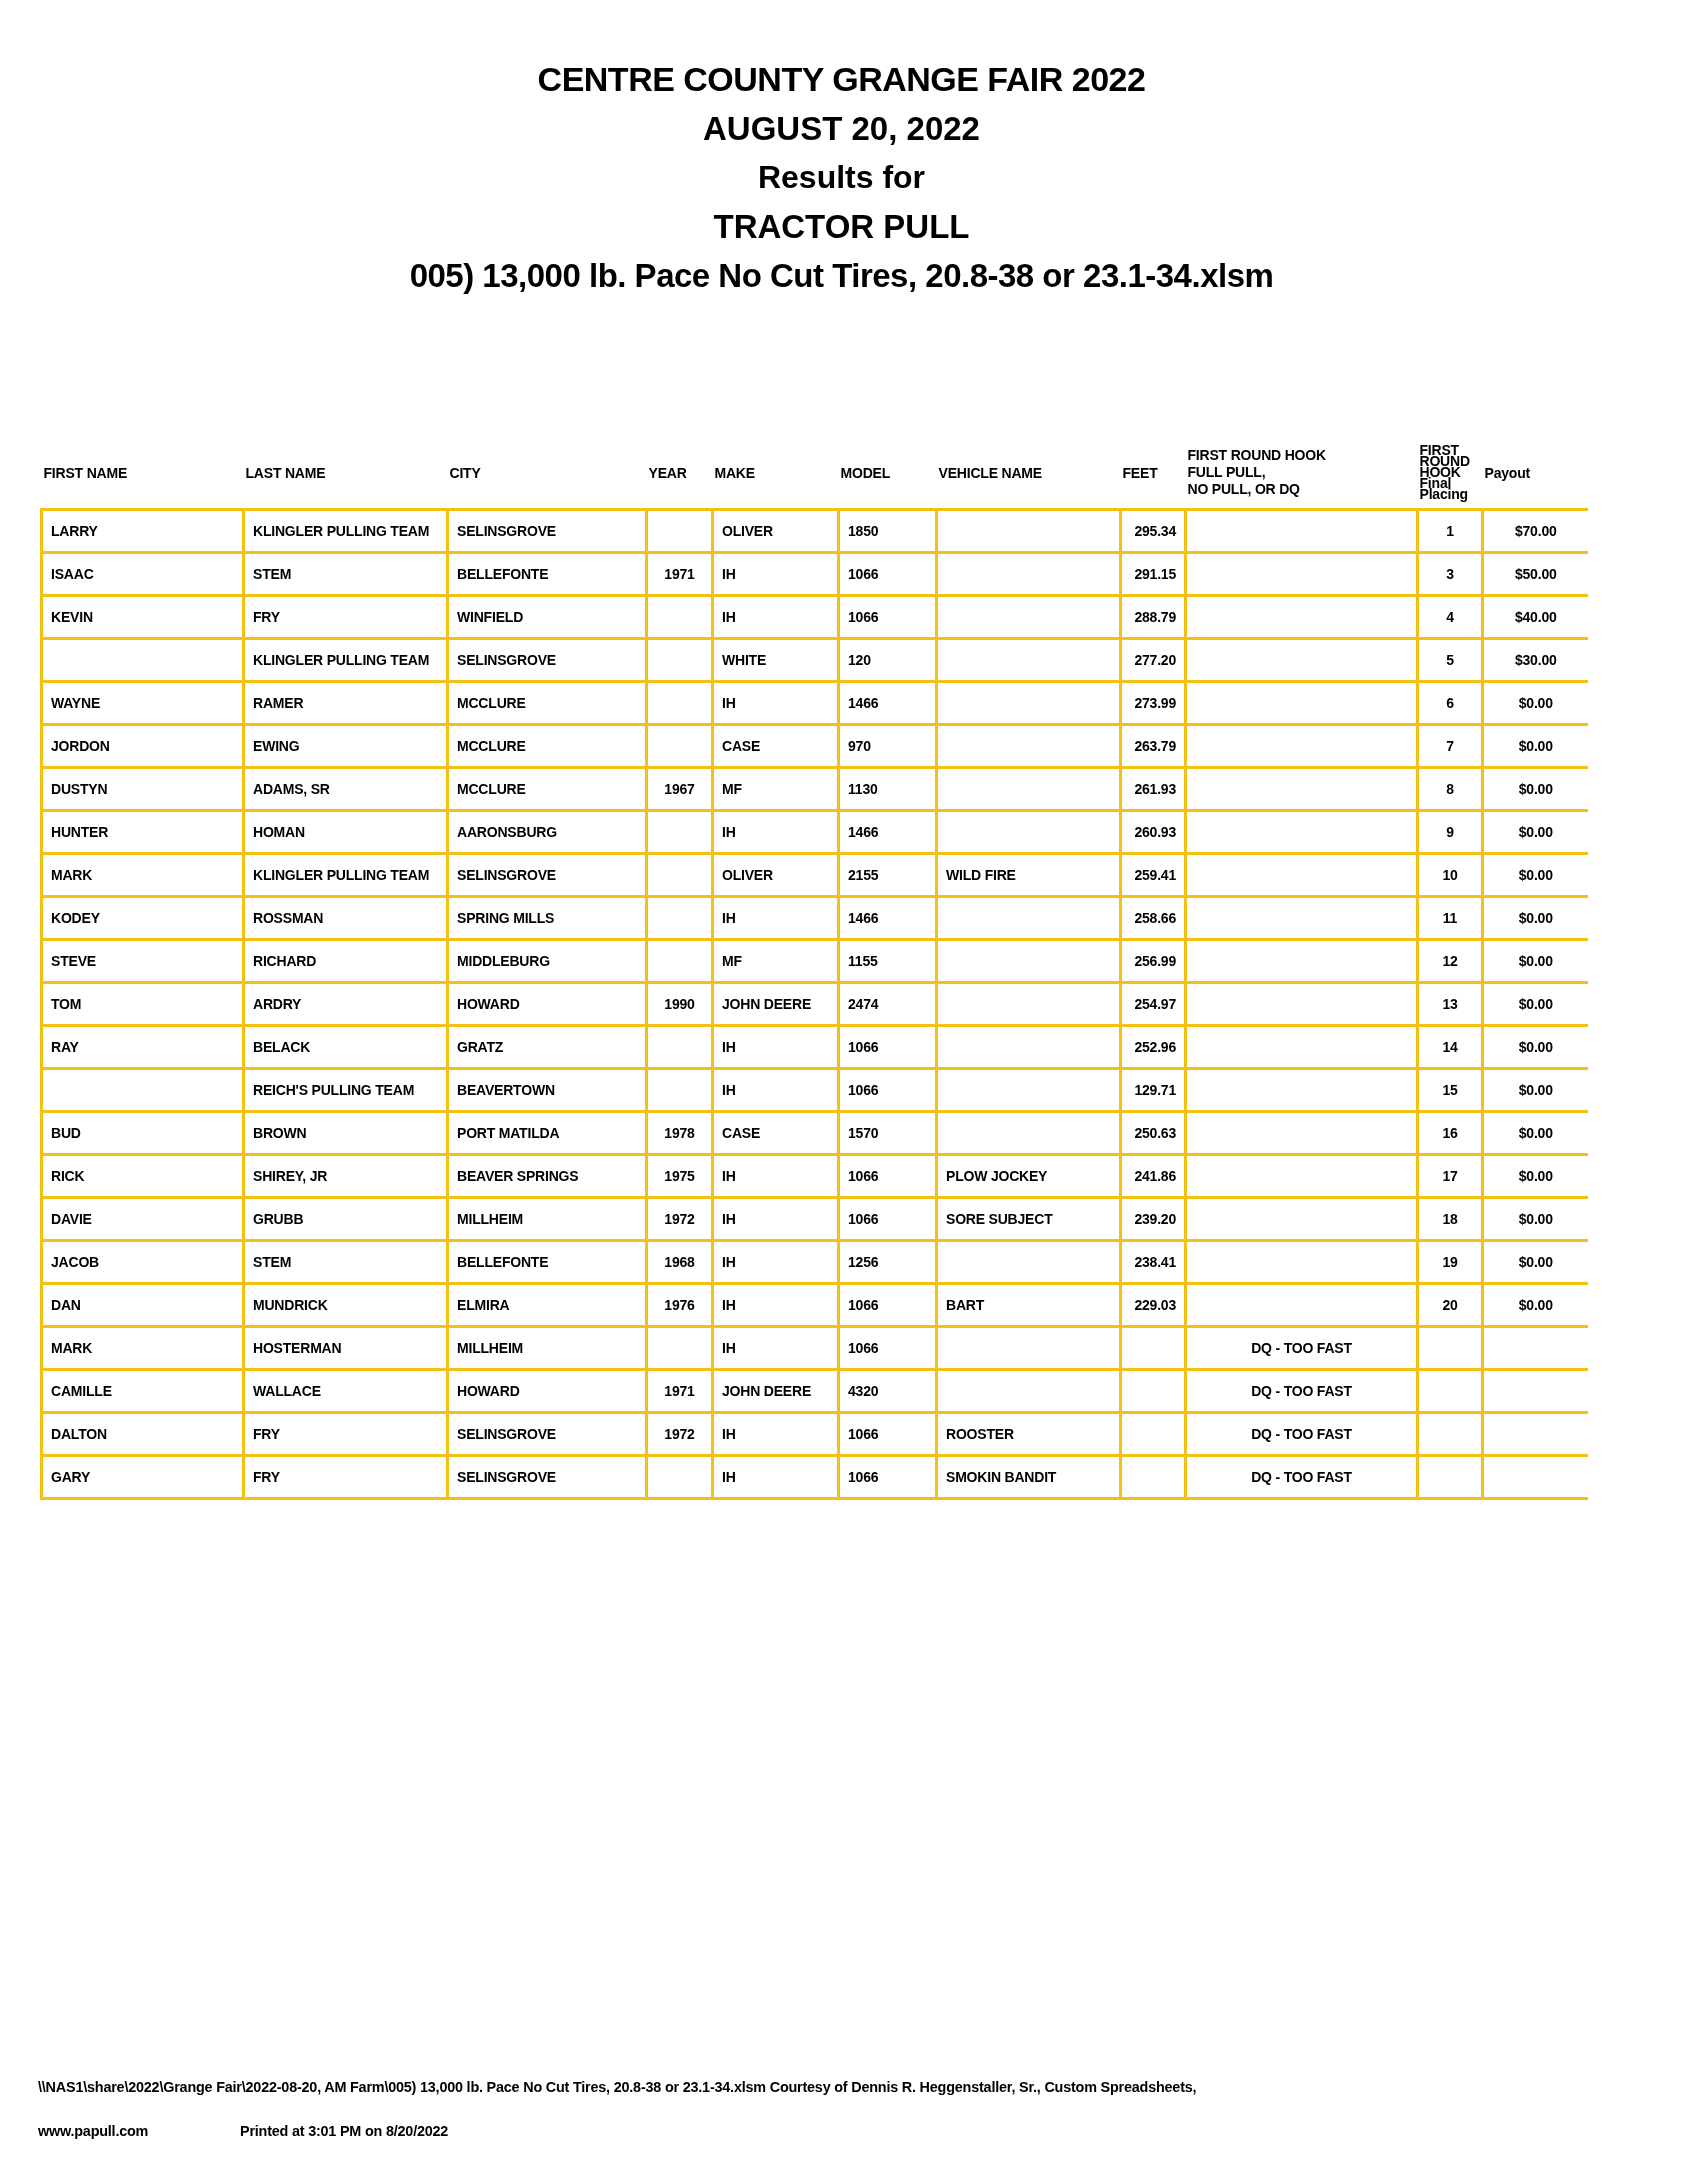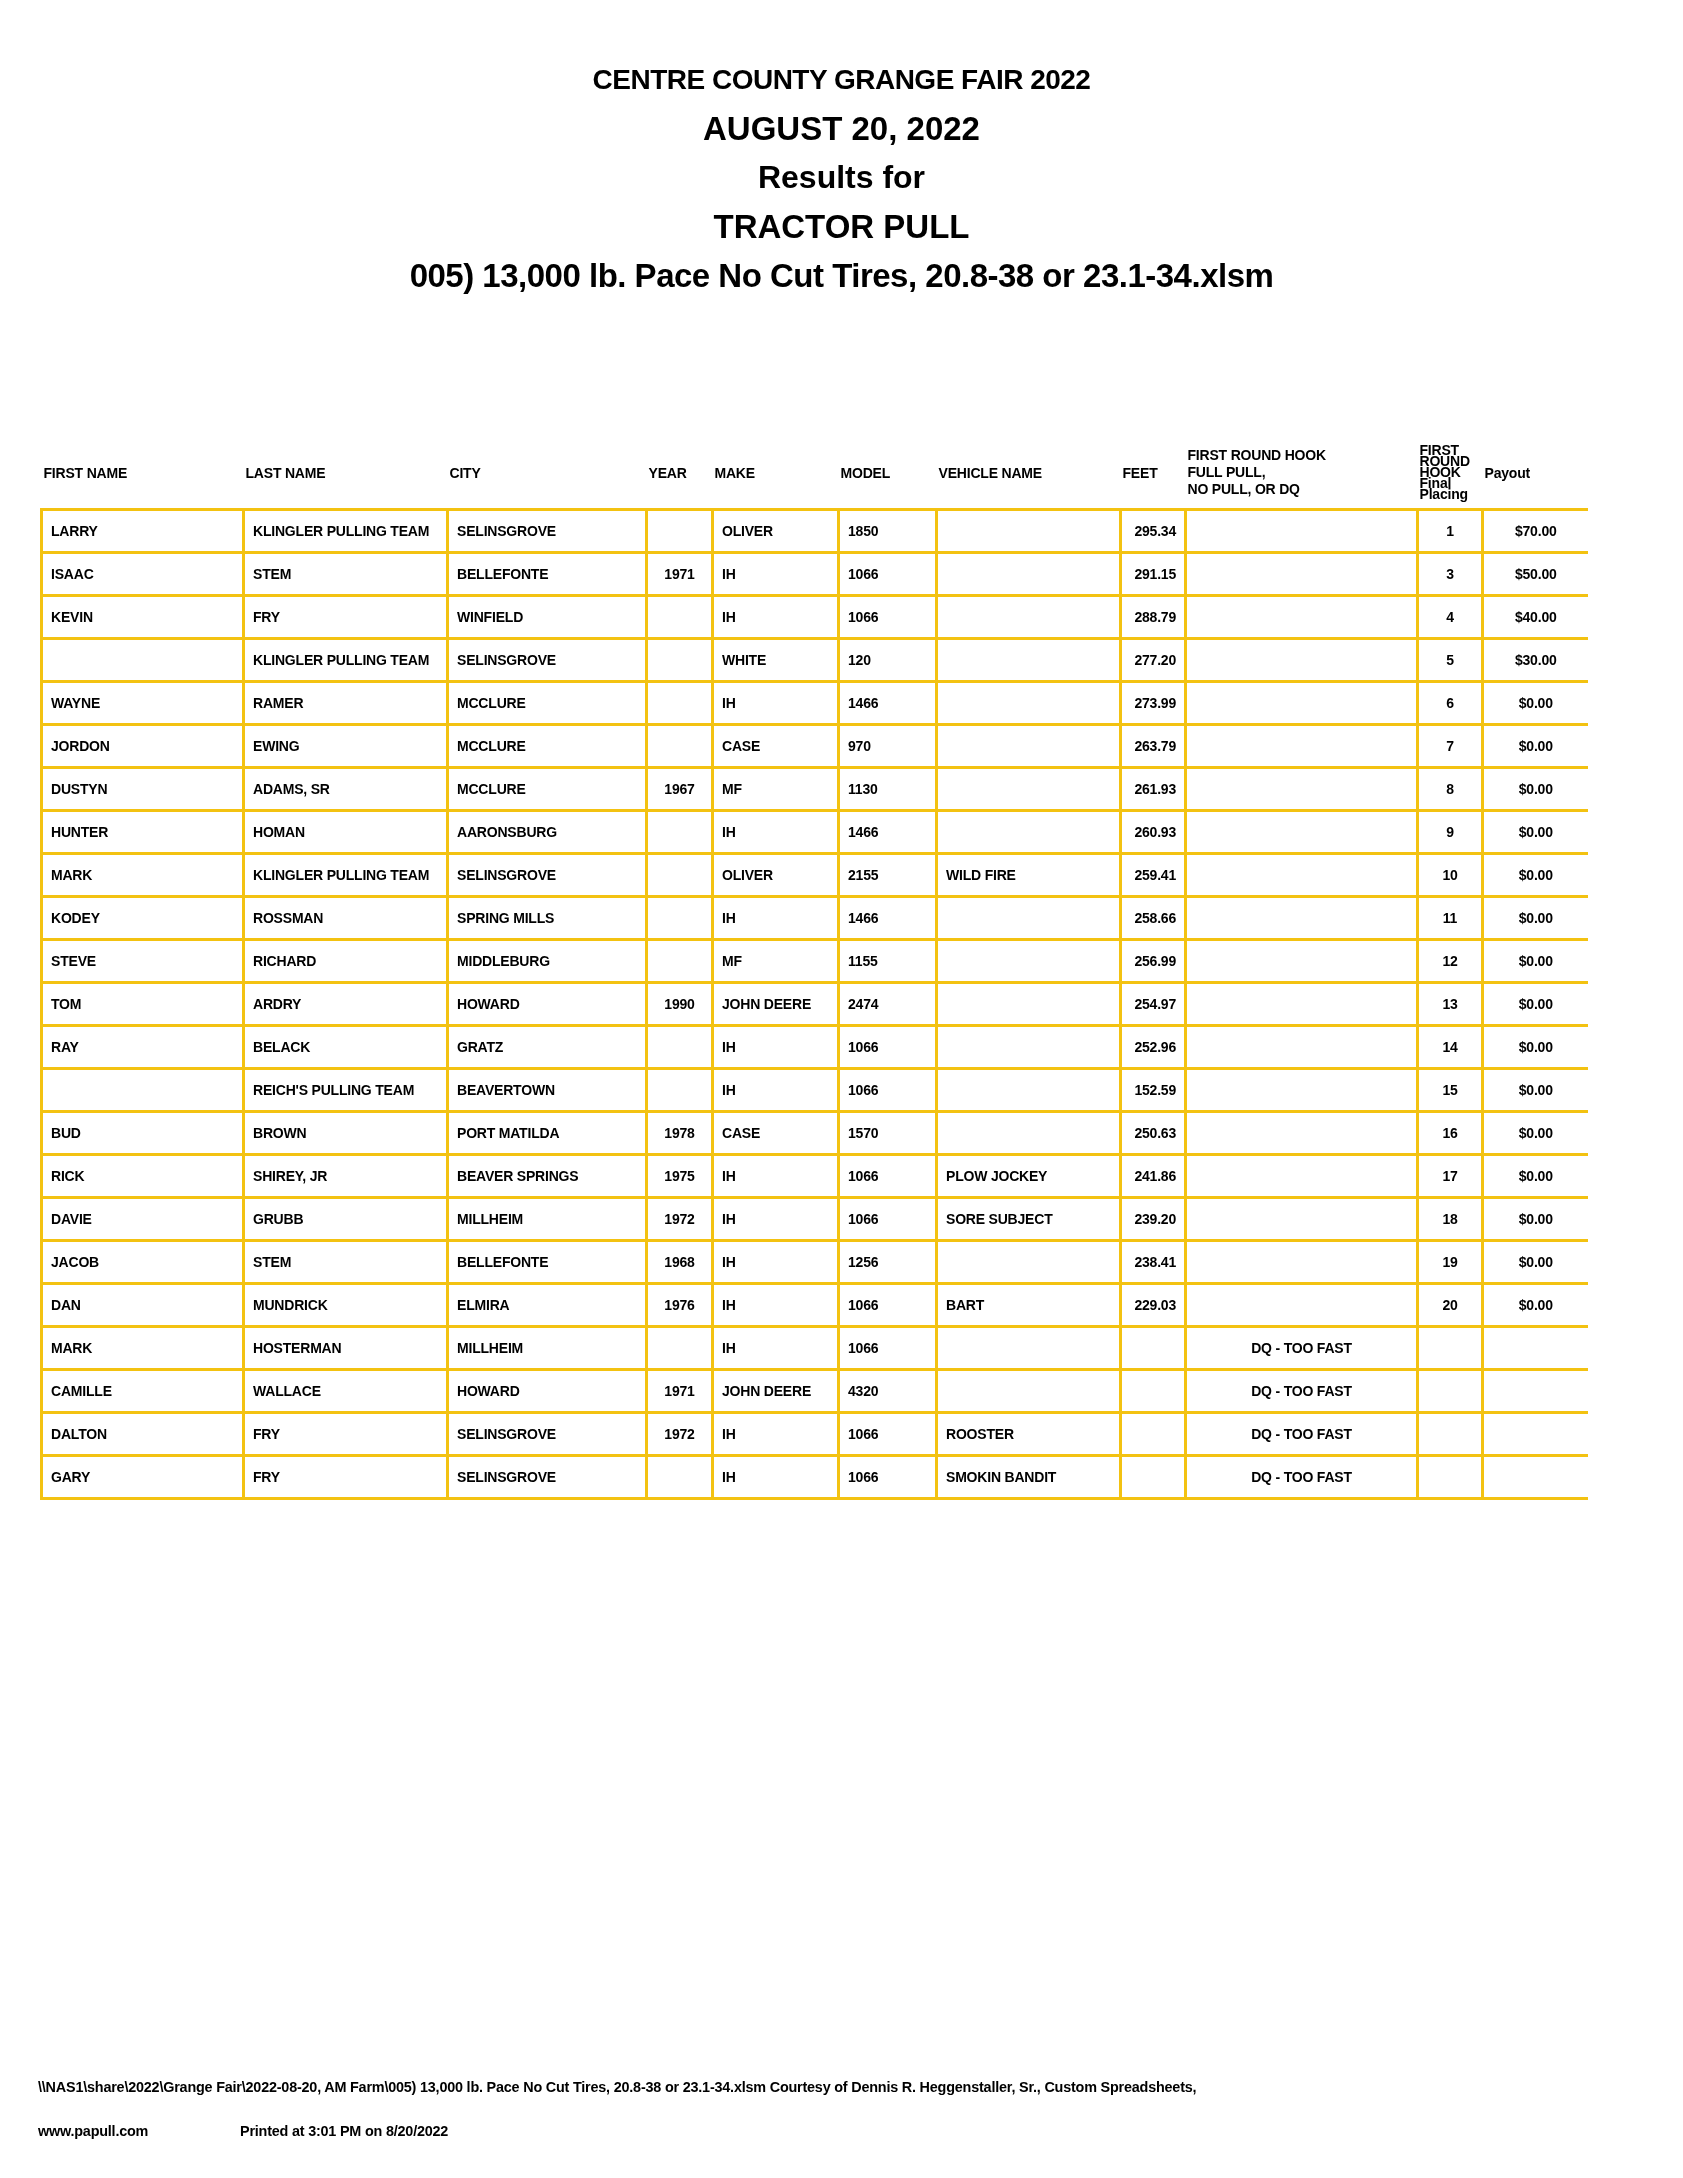--- a/index.html
+++ b/index.html
@@ -5,21 +5,21 @@
   html,body { margin:0; padding:0; background:#ffffff; }
   .page {
     position:relative; width:1683px; height:2178px; background:#ffffff;
     font-family:"Liberation Sans", sans-serif; color:#000;
     overflow:hidden;
   }
 
   
   .title-block { position:absolute; top:55px; left:0; width:1683px; text-align:center; font-weight:bold; }
   .title-block .tl { line-height:49px; white-space:nowrap; }
-  .t1 { font-size:28px; letter-spacing:-0.5px; }
+  .t1 { font-size:34px; letter-spacing:-0.5px; }
   .t2 { font-size:33px; }
   .t3 { font-size:33px; }
   .t4 { font-size:32px; }
   .t5 { font-size:33px; letter-spacing:-0.5px; }
 
   
   table.results {
     position:absolute; left:40px; top:437px;
     border-collapse:collapse; table-layout:fixed; width:1546px;
   }
@@ -268,21 +268,21 @@
           <td class="al-center">$0.00</td>
         </tr>
         <tr>
           <td class="al-left"></td>
           <td class="al-left">REICH'S PULLING TEAM</td>
           <td class="al-left">BEAVERTOWN</td>
           <td class="al-center"></td>
           <td class="al-left">IH</td>
           <td class="al-left">1066</td>
           <td class="al-left"></td>
-          <td class="al-right">152.59</td>
+          <td class="al-right">129.71</td>
           <td class="al-center"></td>
           <td class="al-center">15</td>
           <td class="al-center">$0.00</td>
         </tr>
         <tr>
           <td class="al-left">BUD</td>
           <td class="al-left">BROWN</td>
           <td class="al-left">PORT MATILDA</td>
           <td class="al-center">1978</td>
           <td class="al-left">CASE</td>

